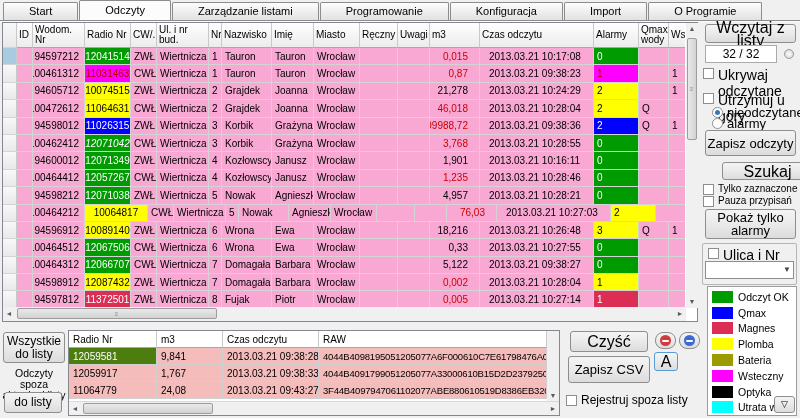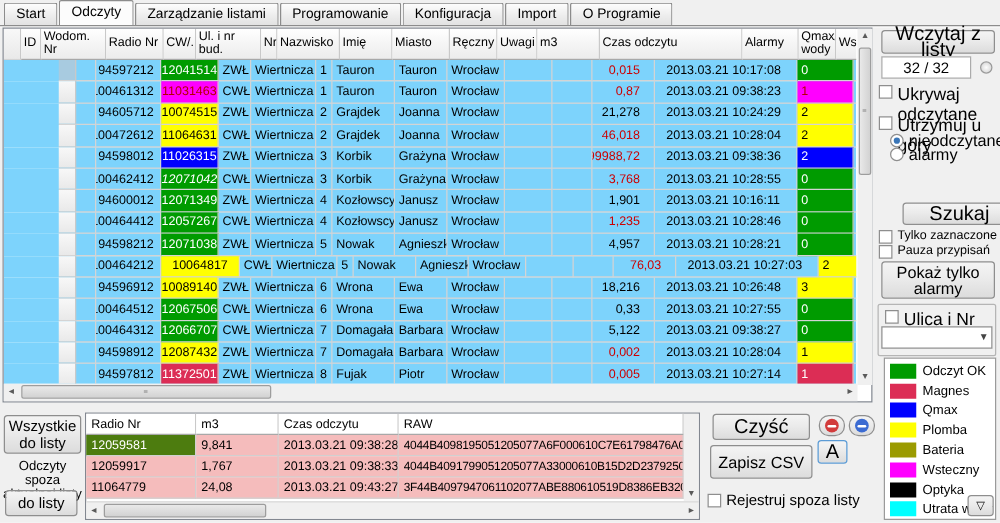--- a/index.html
+++ b/index.html
@@ -1,33 +1,33 @@
 <!DOCTYPE html>
 <html><head>
 <meta charset="utf-8">
 <style>
   * { margin:0; padding:0; box-sizing:border-box; }
   html,body { width:800px; height:418px; overflow:hidden; background:#f0f0f0;
     font-family:"Liberation Sans", sans-serif; font-size:11px; color:#000; }
 
   
   #tabstrip { position:absolute; left:0; top:1px; height:20px; width:800px; padding-left:3px; }
-  .tab { display:inline-block; height:18px; line-height:17px; padding:0 9px; margin-right:1px;
+  .tab { display:inline-block; height:18px; line-height:17px; padding:0 25px; margin-right:1px;
     background:linear-gradient(#fdfdfd,#ececec 60%,#e2e2e2); border:1px solid #8c8c8c;
     border-bottom:none; border-radius:2px 2px 0 0; font-size:11px; cursor:default; }
   .tab.active { background:#fcfcfc; height:20px; line-height:19px; position:relative; top:-1px;
     border-color:#8c8c8c; z-index:2; }
   #tabline { position:absolute; left:0; top:20px; width:800px; height:2px; background:#fcfcfc;
     border-top:1px solid #8c8c8c; }
 
   
   #grid { position:absolute; left:2px; top:22px; width:696px; height:300px; background:#fff;
     border:1px solid #828790; }
   #grid-inner { position:absolute; left:0; top:0; width:682px; height:284px; overflow:hidden; }
-  .grow { display:flex; height:17.4px; background:#7dd3fc;padding-left:44px; }
+  .grow { display:flex; height:17.4px; background:#f9a8d4; }
   .cell { flex:none; height:100%; border-right:1px solid #d4d4d4; border-bottom:1px solid #d4d4d4;
     overflow:hidden; white-space:nowrap; padding:0 3px; display:flex; align-items:center;
     font-size:10px; }
   .cell.r { justify-content:flex-end; }
   .cell.c { justify-content:center; }
   #grid-header { display:flex; height:25px; }
   #grid-header .cell { background:linear-gradient(#ffffff,#f6f6f6 45%,#ececec);
     border-right:1px solid #c9c9c9; border-bottom:1px solid #a8a8a8; font-size:10px;
     line-height:10px; white-space:normal; padding:1px 2px; align-items:center; }
   .selcell { flex:none; width:14px; height:100%; background:linear-gradient(#f8f8f8,#e9e9e9);
@@ -450,20 +450,21 @@
   </div>
   <div class="radiorow" style="left:12px; top:83px;">
     <span class="radio on"></span>
     <span>nieodczytane</span>
   </div>
   <div class="radiorow" style="left:12px; top:94px;">
     <span class="radio"></span>
     <span>alarmy</span>
   </div>
 
+  <div class="btn" style="left:5px; top:108px; width:91px; height:26px; font-size:13px;">Zapisz odczyty</div>
   <div class="btn" style="left:22px; top:140px; width:91px; height:18px;">Szukaj</div>
 
   <div class="cbrow" style="left:3px; top:161px; width:97px; font-size:10px;">
     <span class="cbbox"></span>
     <span>Tylko zaznaczone</span>
   </div>
   <div class="cbrow" style="left:3px; top:173px; width:97px; font-size:10px;">
     <span class="cbbox"></span>
     <span>Pauza przypisań</span>
   </div>
@@ -478,26 +479,26 @@
   <div id="combo">
       <span class="arrow">▼</span>
     </div>
 
   <div id="legend">
       <div class="legrow">
         <div class="legsw" style="background: rgb(0, 155, 0);"></div>
         <div class="leglabel">Odczyt OK</div>
       </div>
       <div class="legrow">
+        <div class="legsw" style="background: rgb(0, 0, 255);"></div>
+        <div class="leglabel">Qmax</div>
+      </div>
+      <div class="legrow">
         <div class="legsw" style="background: rgb(220, 45, 85);"></div>
         <div class="leglabel">Magnes</div>
-      </div>
-      <div class="legrow">
-        <div class="legsw" style="background: rgb(0, 0, 255);"></div>
-        <div class="leglabel">Qmax</div>
       </div>
       <div class="legrow">
         <div class="legsw" style="background: rgb(255, 255, 0);"></div>
         <div class="leglabel">Plomba</div>
       </div>
       <div class="legrow">
         <div class="legsw" style="background: rgb(155, 155, 0);"></div>
         <div class="leglabel">Bateria</div>
       </div>
       <div class="legrow">

